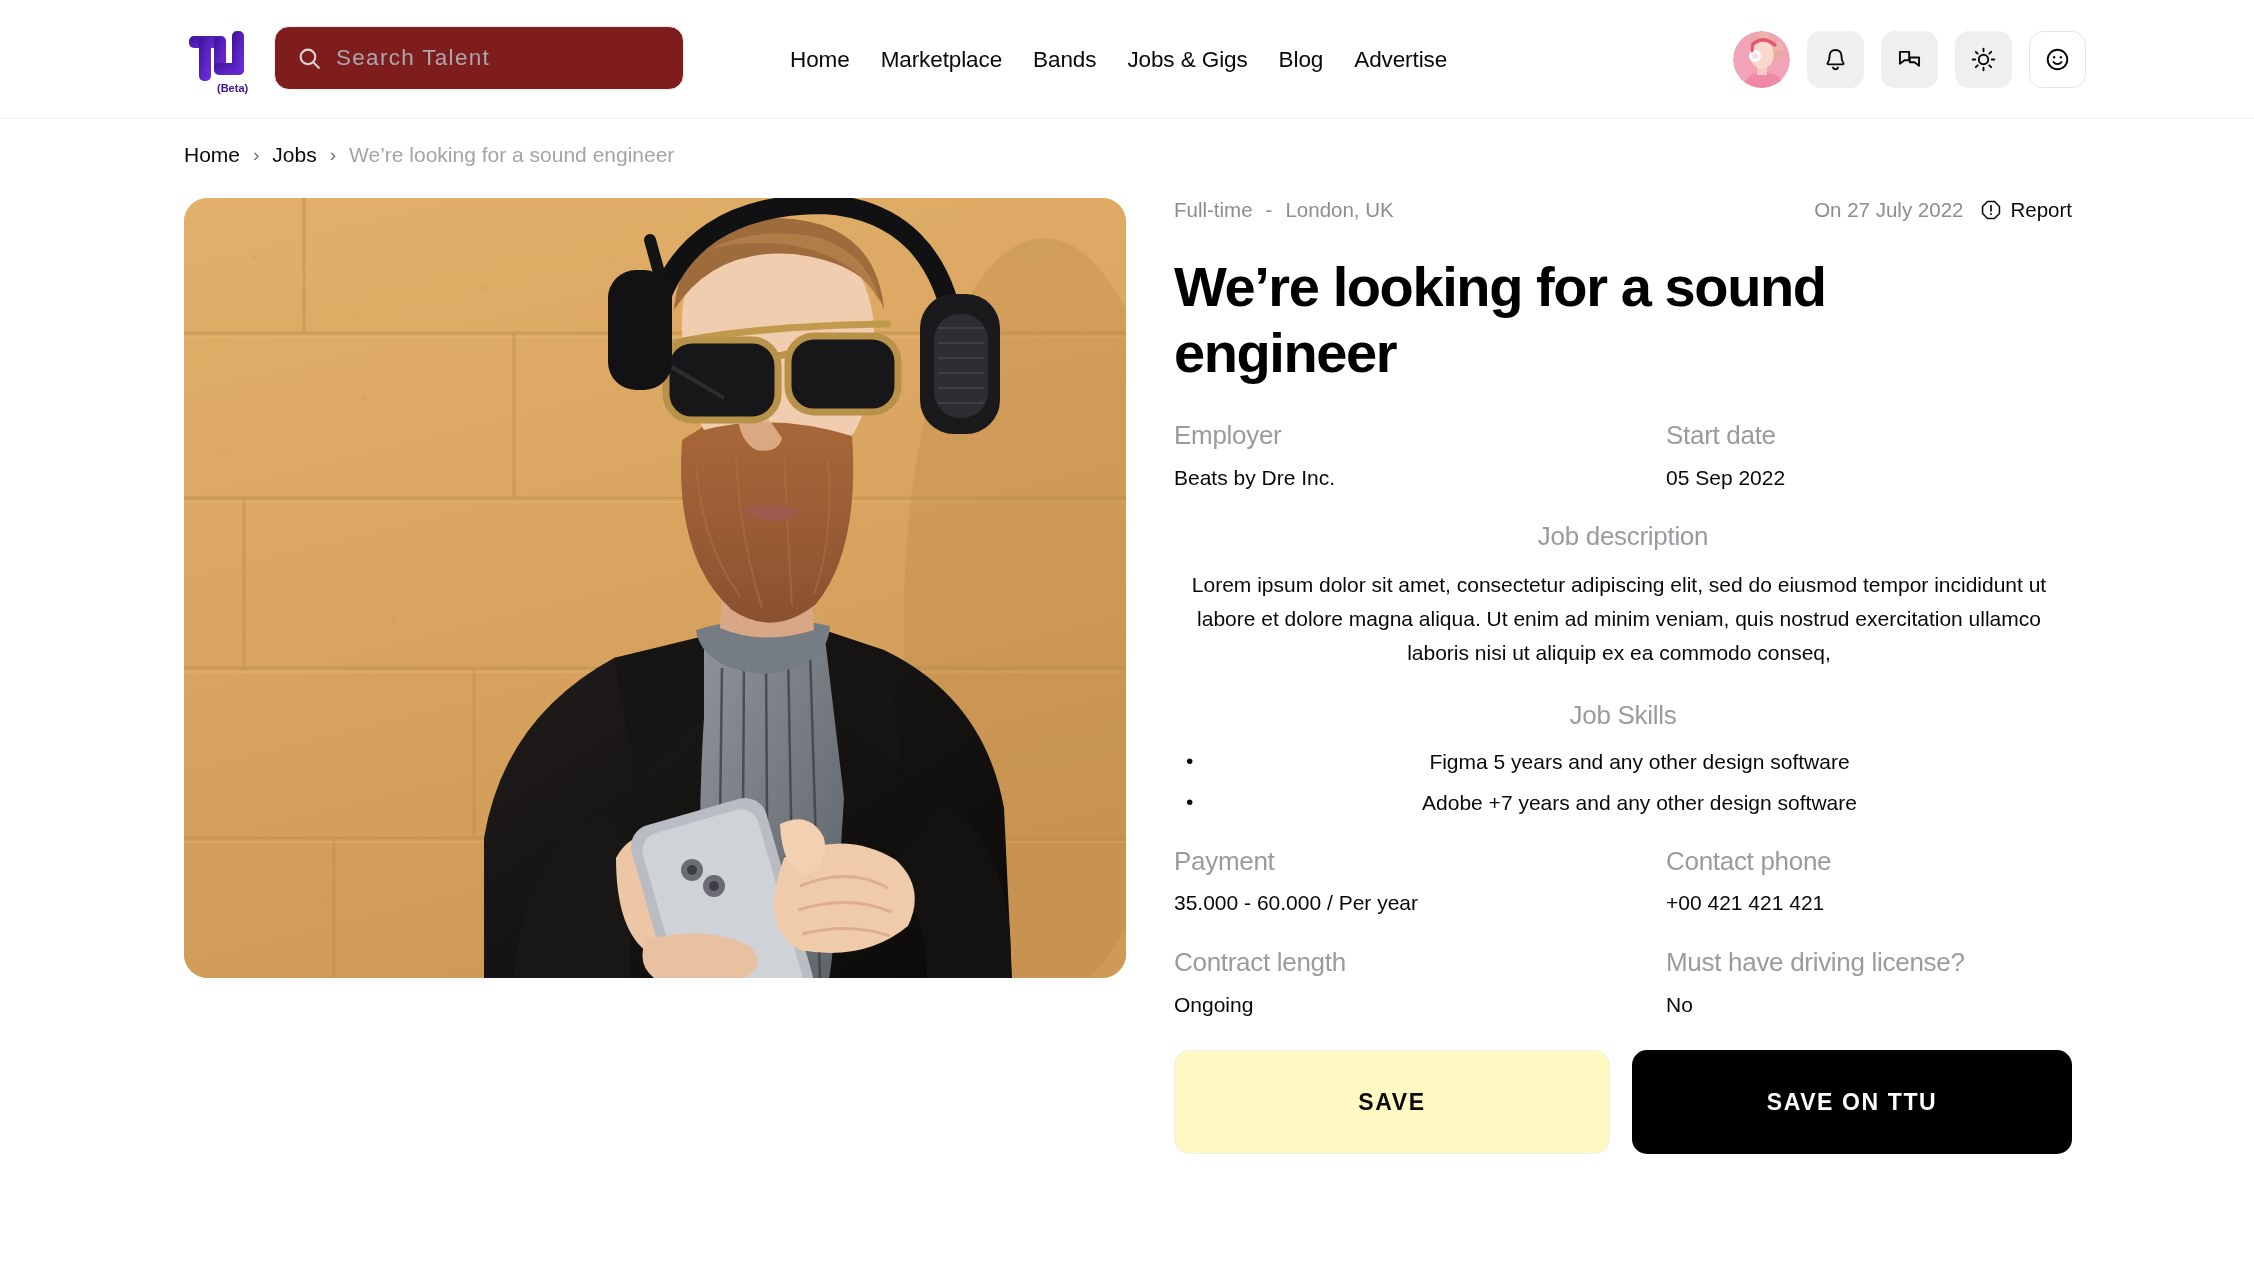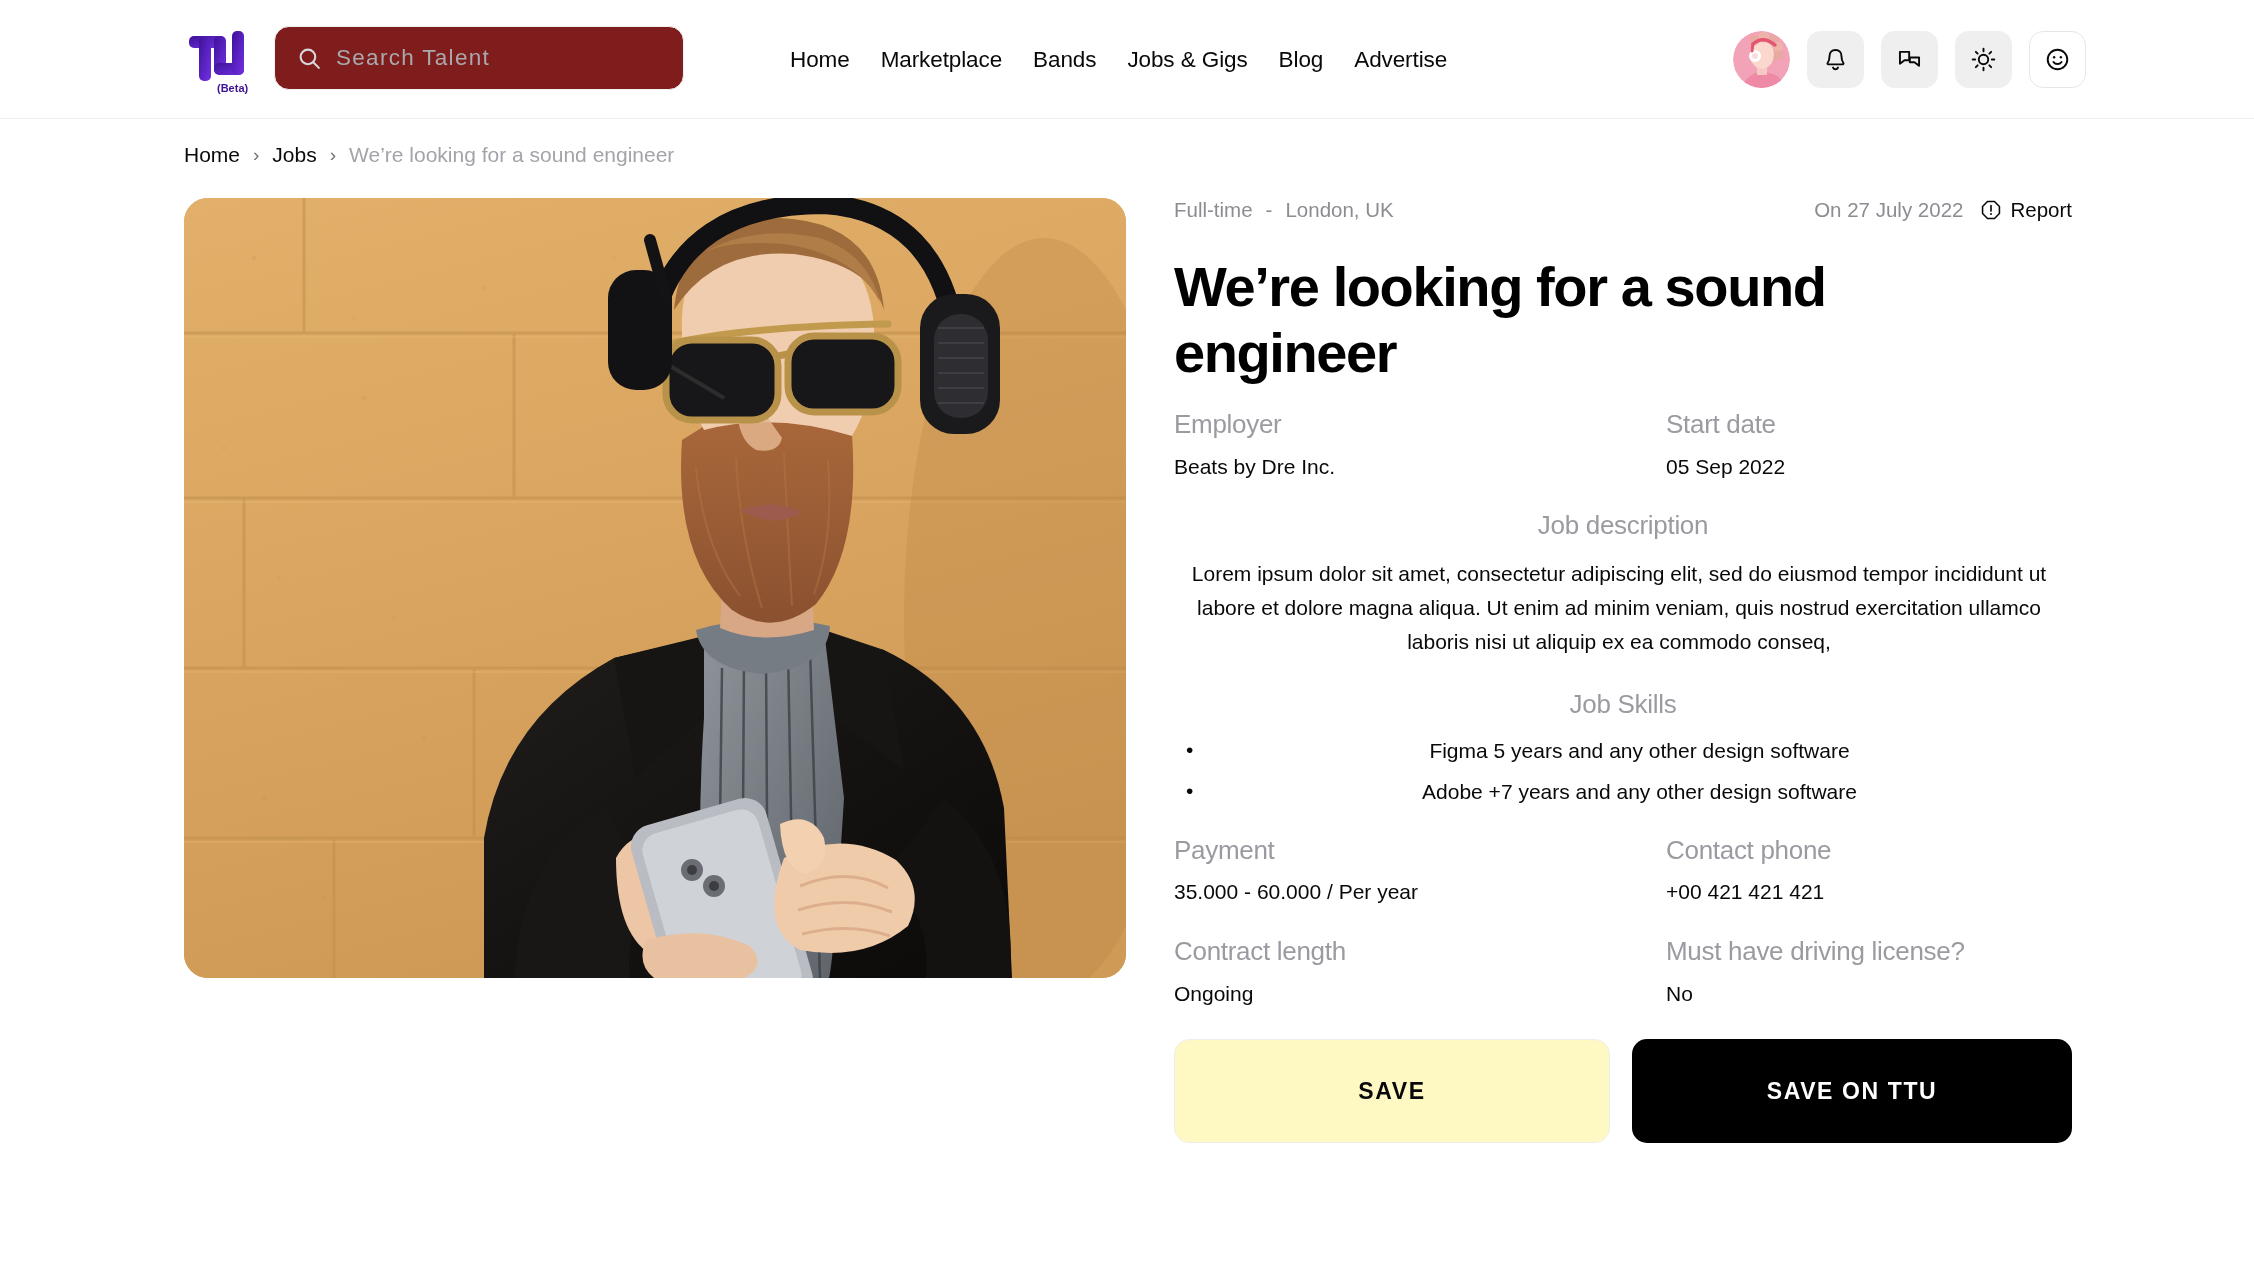--- a/index.html
+++ b/index.html
@@ -174,21 +174,21 @@
     font-size: 56px;
     line-height: 1.17;
     font-weight: 900;
     color: #000000;
     letter-spacing: -1.4px;
     font-stretch: condensed;
     max-width: 700px;
   }
 
   .fields {
-    margin-top: 23px;
+    margin-top: 34px;
   }
   .field-grid {
     display: flex;
   }
   .field-col { width: 492px; flex: 0 0 auto; }
   .field-col.second { width: auto; }
 
   .field-label {
     font-size: 26px;
     color: #9a9aa1;

